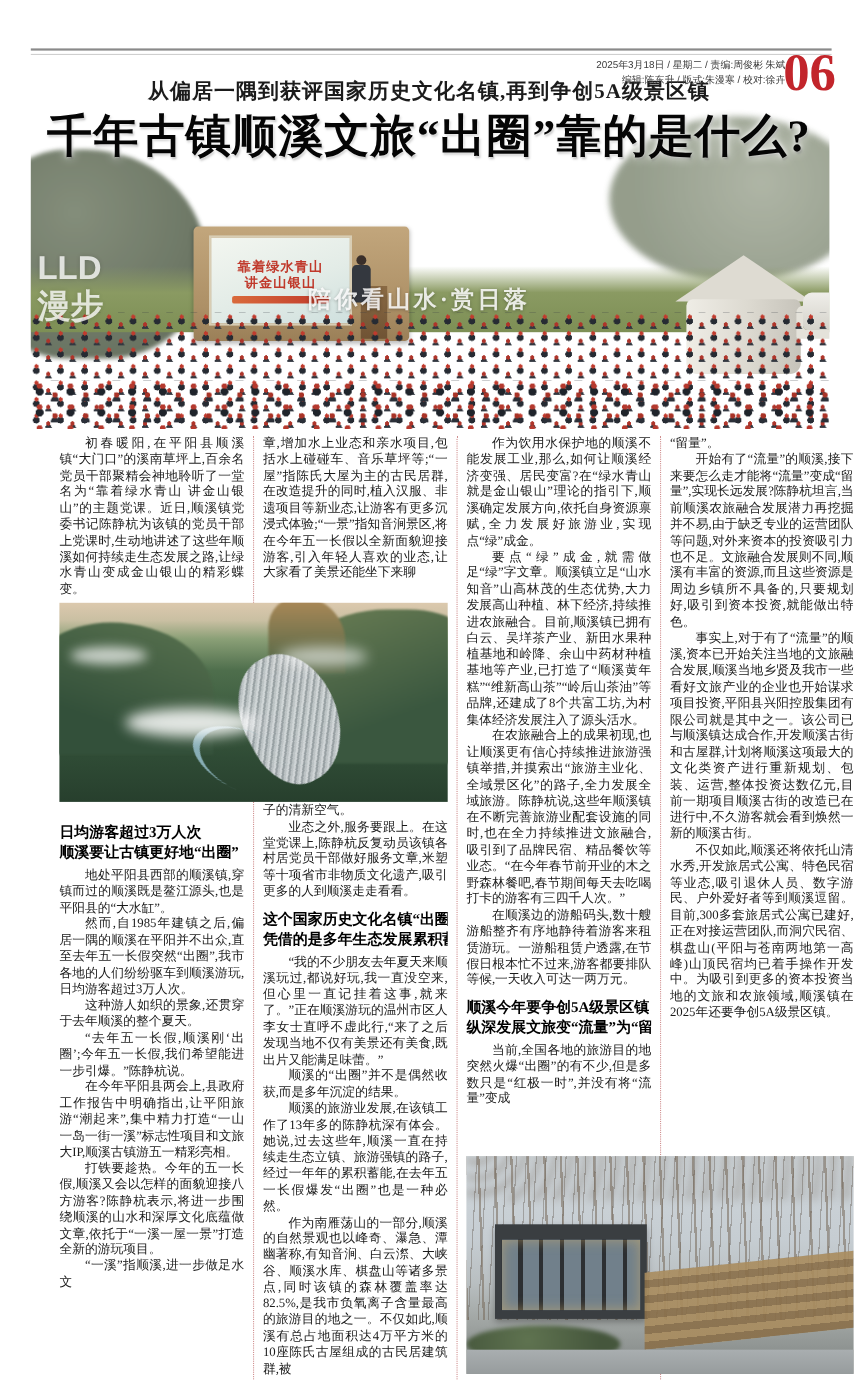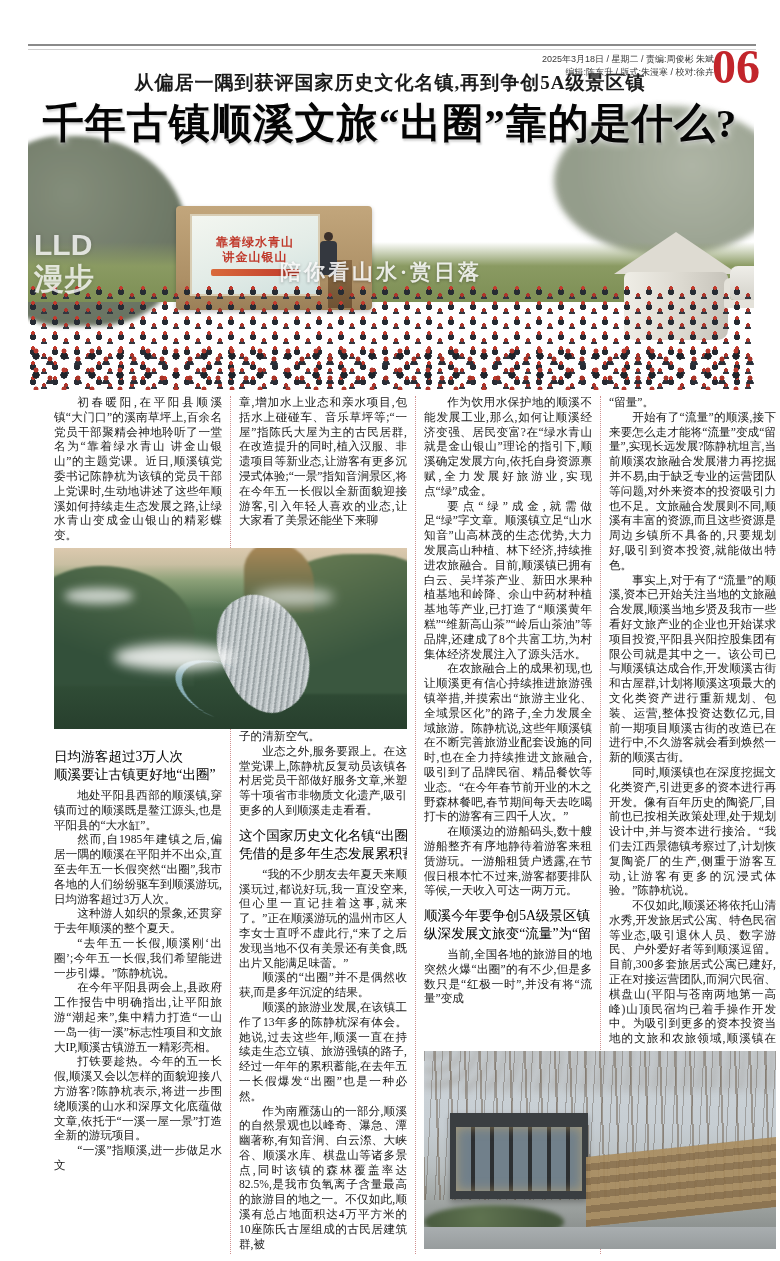--- a/index.html
+++ b/index.html
@@ -67,21 +67,21 @@
         text-shadow:0 0 4px #fff,0 0 10px rgba(255,255,255,.95),1px 2px 2px rgba(0,0,0,.35);}
   
   .bodywrap{position:absolute;left:33px;top:396px;width:722px;height:860px;margin-left:21px;}
   .col{position:absolute;top:0;overflow:hidden;}
   .col1{left:0;width:168px;height:860px;}
   .col2{left:185px;width:168px;height:860px;}
   .col3{left:370px;width:168px;height:652px;}
   .col4{left:555px;width:167px;height:650px;}
   .col p{margin:0;font-size:11.6px;line-height:14.8px;text-align:justify;color:#1a1a1a;text-indent:2em;}
   .col p.noind{text-indent:0;}
-  .subhead{font-size:13.6px;font-weight:normal;line-height:18px;color:#000;margin:8px 0 5px;}
+  .subhead{font-size:13.6px;font-weight:bold;line-height:18px;color:#000;margin:8px 0 5px;}
   .subhead div{white-space:nowrap;}
   .spacer1{height:196px;}
   .spacer2{height:186px;}
   .vr{position:absolute;top:0;height:858px;border-left:1px dotted #d08f8f;}
   .vr1{left:176px;} .vr2{left:361px;} .vr3{left:546px;} .vr4{left:727px;top:-290px;height:1148px;}
   
   .aerial{position:absolute;left:0;top:152px;width:353px;height:181px;overflow:hidden;z-index:4;
         background:linear-gradient(180deg,#dcc9ae 0%,#c9bfa2 9%,#8ba077 18%,#4e6e4c 34%,#3d5c40 55%,#2f4b35 78%,#273f2d 100%);}
   .aerial .peak1{position:absolute;left:-30px;top:18px;width:170px;height:120px;border-radius:45% 55% 0 0;
         background:linear-gradient(200deg,#5a7350,#33503a 70%);filter:blur(1px);}
@@ -211,21 +211,20 @@
         <div>顺溪今年要争创5A级景区镇</div>
         <div>纵深发展文旅变“流量”为“留量”</div>
       </div>
       <p>当前,全国各地的旅游目的地突然火爆“出圈”的有不少,但是多数只是“红极一时”,并没有将“流量”变成</p>
     </div>
 
     <div class="col col4">
       <p class="noind">“留量”。</p>
       <p>开始有了“流量”的顺溪,接下来要怎么走才能将“流量”变成“留量”,实现长远发展?陈静杭坦言,当前顺溪农旅融合发展潜力再挖掘并不易,由于缺乏专业的运营团队等问题,对外来资本的投资吸引力也不足。文旅融合发展则不同,顺溪有丰富的资源,而且这些资源是周边乡镇所不具备的,只要规划好,吸引到资本投资,就能做出特色。</p>
       <p>事实上,对于有了“流量”的顺溪,资本已开始关注当地的文旅融合发展,顺溪当地乡贤及我市一些看好文旅产业的企业也开始谋求项目投资,平阳县兴阳控股集团有限公司就是其中之一。该公司已与顺溪镇达成合作,开发顺溪古街和古屋群,计划将顺溪这项最大的文化类资产进行重新规划、包装、运营,整体投资达数亿元,目前一期项目顺溪古街的改造已在进行中,不久游客就会看到焕然一新的顺溪古街。</p>
-      <p>同时,顺溪镇也在深度挖掘文化类资产,引进更多的资本进行再开发。像有百年历史的陶瓷厂,目前也已按相关政策处理,处于规划设计中,并与资本进行接洽。“我们去江西景德镇考察过了,计划恢复陶瓷厂的生产,侧重于游客互动,让游客有更多的沉浸式体验。”陈静杭说。</p>
       <p>不仅如此,顺溪还将依托山清水秀,开发旅居式公寓、特色民宿等业态,吸引退休人员、数字游民、户外爱好者等到顺溪逗留。目前,300多套旅居式公寓已建好,正在对接运营团队,而洞穴民宿、棋盘山(平阳与苍南两地第一高峰)山顶民宿均已着手操作开发中。为吸引到更多的资本投资当地的文旅和农旅领域,顺溪镇在2025年还要争创5A级景区镇。</p>
 
     </div>
 
     <div class="aerial">
       <div class="peak1"></div>
       <div class="peak2"></div>
       <div class="peak3"></div>
       <div class="village"></div>
       <div class="river"></div>

